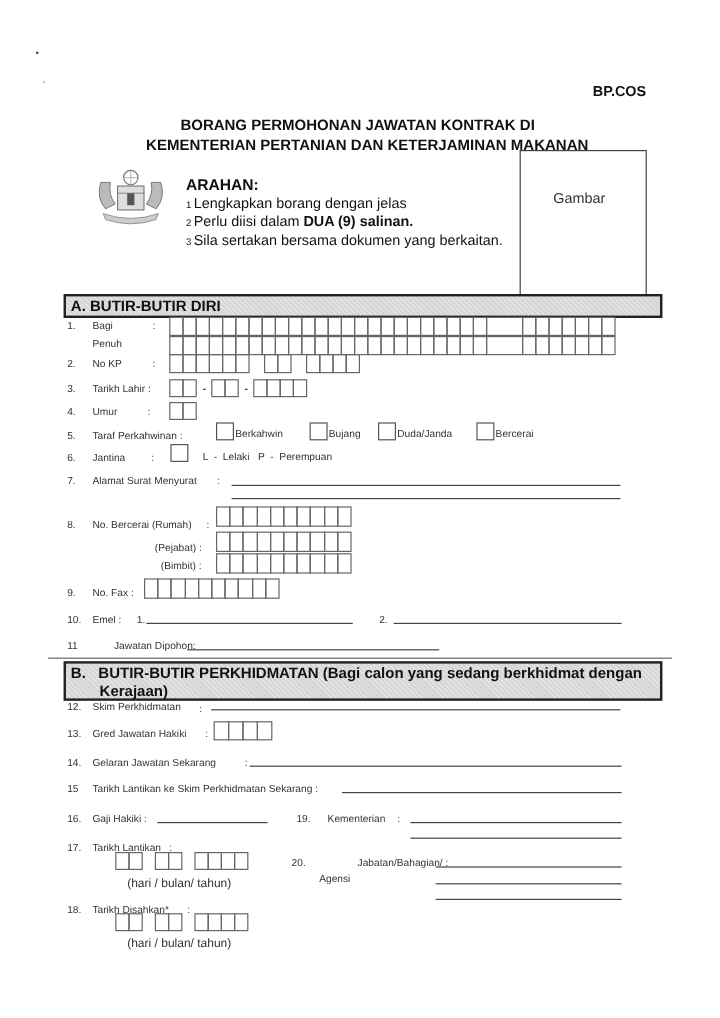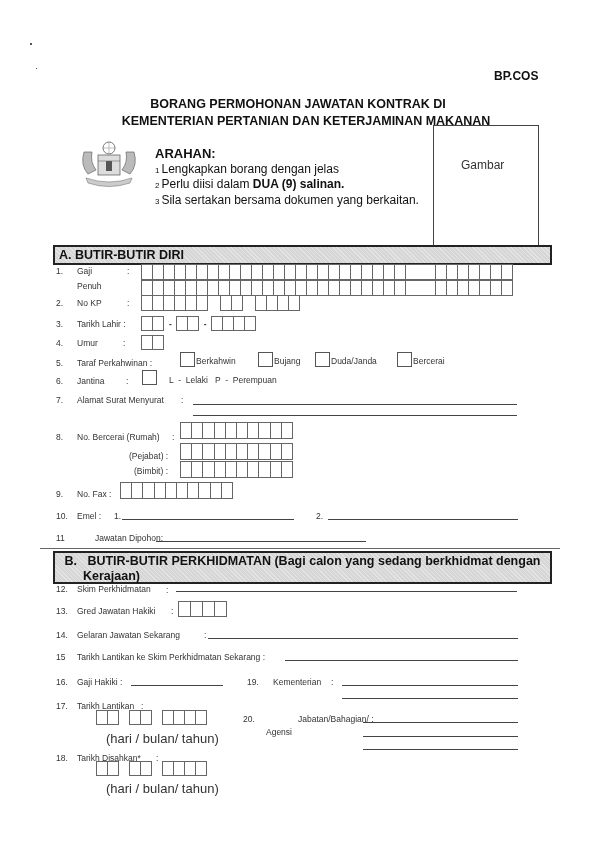--- a/index.html
+++ b/index.html
@@ -17,21 +17,21 @@
   .sec { border:2px solid #222; background:#d6d6d6;
          background-image:repeating-linear-gradient(45deg, rgba(255,255,255,.35) 0 1px, transparent 1px 3px);
          font-weight:bold; font-size:12.5px; color:#111; box-sizing:border-box; padding:1px 4px; line-height:15px; }
   .lbl { font-size:8.5px; color:#333; white-space:nowrap; }
   .num { font-size:8.5px; color:#333; }
   .boxes { display:flex; }
   .boxes span { display:block; border:1px solid #666; margin-left:-1px; box-sizing:border-box; }
   .grp { display:flex; position:absolute; }
   .line { border-bottom:1px solid #444; height:0; }
   .cb { border:1px solid #555; width:15px; height:15px; box-sizing:border-box; }
-  .hint { font-size:13px; color:#333; }
+  .hint { font-size:10px; color:#333; }
 </style>
 </head>
 <body>
 
 <div class="abs dot" style="left:30px;top:43px;"></div>
 <div class="abs dot" style="left:36px;top:68px;width:1px;height:1px;"></div>
 
 <div class="abs code" style="left:494px;top:69px;">BP.COS</div>
 <div class="abs title" style="top:97px;left:-2px;">BORANG PERMOHONAN JAWATAN KONTRAK DI</div>
 <div class="abs title" style="top:114px;left:6px;">KEMENTERIAN PERTANIAN DAN KETERJAMINAN MAKANAN</div>
@@ -53,21 +53,21 @@
 <div class="abs arahan-i" style="left:155px;top:162px;"><span class="n">1</span><span>Lengkapkan borang dengan jelas</span></div>
 <div class="abs arahan-i" style="left:155px;top:177px;"><span class="n">2</span><span>Perlu diisi dalam </span><b>DUA (9) salinan.</b></div>
 <div class="abs arahan-i" style="left:155px;top:193px;"><span class="n">3</span><span>Sila sertakan bersama dokumen yang berkaitan.</span></div>
 
 <div class="abs photo" style="left:433px;top:125px;width:104px;height:123px;"></div>
 <div class="abs photo-label" style="left:461px;top:158px;">Gambar</div>
 
 <div class="abs sec" style="left:53px;top:245px;width:499px;height:20px;"><span>A.   BUTIR-BUTIR DIRI</span></div>
 
 <div class="abs num" style="left:56px;top:266px;">1.</div>
-<div class="abs lbl" style="left:77px;top:266px;">Gaji</div>
+<div class="abs lbl" style="left:77px;top:266px;">Bagi</div>
 <div class="abs lbl" style="left:77px;top:281px;">Penuh</div>
 <div class="abs lbl" style="left:127px;top:266px;">:</div>
 <div class="abs" style="left:142px;top:264px;">
   <div class="boxes" id="nama1">
       <span style="width: 12px; height: 16px;"></span>
       <span style="width: 12px; height: 16px;"></span>
       <span style="width: 12px; height: 16px;"></span>
       <span style="width: 12px; height: 16px;"></span>
       <span style="width: 12px; height: 16px;"></span>
       <span style="width: 12px; height: 16px;"></span>
@@ -285,21 +285,21 @@
 <div class="abs line" style="left:122px;top:519px;width:172px;"></div>
 <div class="abs lbl" style="left:316px;top:511px;">2.</div>
 <div class="abs line" style="left:328px;top:519px;width:190px;"></div>
 
 <div class="abs num" style="left:56px;top:533px;">11</div>
 <div class="abs lbl" style="left:77px;top:533px;margin-left:18px;">Jawatan Dipohon:</div>
 <div class="abs line" style="left:156px;top:541px;width:210px;"></div>
 <div class="abs line" style="left:40px;top:548px;width:520px;border-color:#666;"></div>
 
 <div class="abs sec" style="left:53px;top:551px;width:499px;height:33px;">
-  <div style="white-space:pre;text-align:center;">B.   BUTIR-BUTIR PERKHIDMATAN (Bagi calon yang sedang berkhidmat dengan</div>
+  <div style="white-space:pre;">B.   BUTIR-BUTIR PERKHIDMATAN (Bagi calon yang sedang berkhidmat dengan</div>
   <div style="padding-left:24px;">Kerajaan)</div>
 </div>
 
 <div class="abs num" style="left:56px;top:584px;">12.</div>
 <div class="abs lbl" style="left:77px;top:584px;">Skim Perkhidmatan</div>
 <div class="abs lbl" style="left:166px;top:585px;">:</div>
 <div class="abs line" style="left:176px;top:591px;width:341px;"></div>
 
 <div class="abs num" style="left:56px;top:606px;">13.</div>
 <div class="abs lbl" style="left:77px;top:606px;">Gred Jawatan Hakiki</div>

